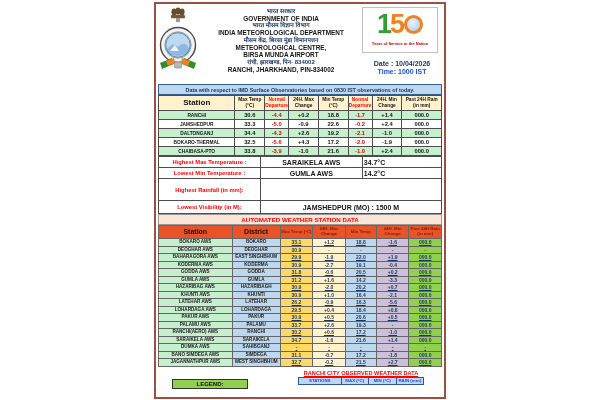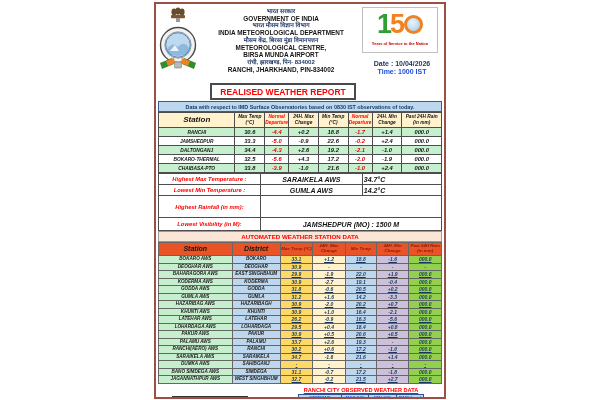--- a/index.html
+++ b/index.html
@@ -28,21 +28,21 @@
   .title-row { display: flex; margin: 2px 0 1px; }
   .tspace-l { flex: 0 0 52px; } .tspace-r { flex: 0 0 86px; }
   .report-box { flex: 1; border: 2px solid #4a4a4a; color: #ff0000; font-weight: bold;
     font-size: 8.5px; text-align: center; padding: 1.5px 0; background: #fff; }
 
   
   .notice { background: #bdd7ee; border: 1px solid #365f91; color: #17375e; font-weight: bold;
     font-size: 5.4px; text-align: center; padding: 1.5px 0; }
 
   
-  table { border-collapse: collapse; width: 100%; table-layout: fixed; font-style: italic; }
+  table { border-collapse: collapse; width: 100%; table-layout: fixed; }
   .surface th, .surface td { border: 1px solid #4d4d4d; text-align: center; }
   .surface thead th { background: #fff2cc; color: #141414; font-size: 4.8px; line-height: 1.15;
     font-weight: bold; padding: 1px 0; height: 15px; }
   .surface thead th.hst { font-size: 8px; }
   .surface thead th.ndh { color: #ff0000; }
   .surface tbody td { height: 9px; font-weight: bold; font-size: 5.8px; color: #141414; }
   .surface tbody td.st { font-size: 4.8px; }
   .surface tbody td.nd { color: #e00000; }
   .surface tbody tr:nth-of-type(odd) td { background: #c6efce; }
 
@@ -132,21 +132,20 @@
         </div>
         <div class="logo-cap">Years of Service to the Nation</div>
       </div>
       <div class="date">Date : 10/04/2026</div>
       <div class="time">Time: 1000 IST</div>
     </div>
   </div>
 
   <div class="title-row">
     <div class="tspace-l"></div>
-    <div class="report-box">REALISED WEATHER REPORT</div>
     <div class="tspace-r"></div>
   </div>
 
   <div class="notice">Data with respect to IMD Surface Observatories based on 0830 IST observations of today.</div>
 
   <table class="surface">
     <colgroup>
       <col style="width:27%">
         <col style="width:10.5%">
         <col style="width:8.5%">

